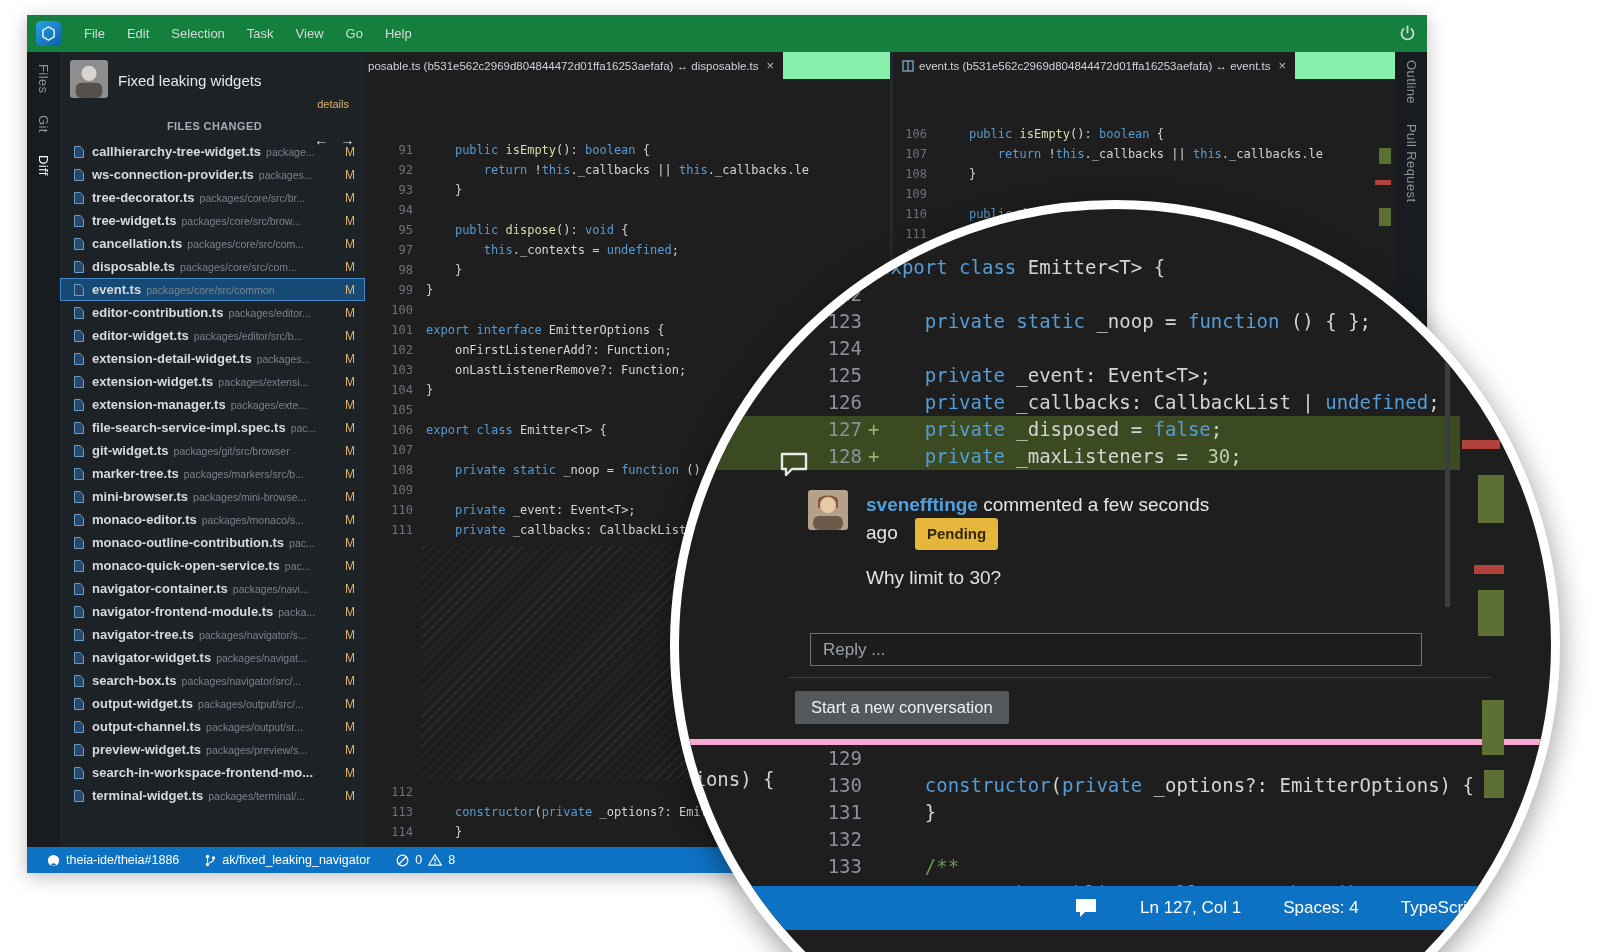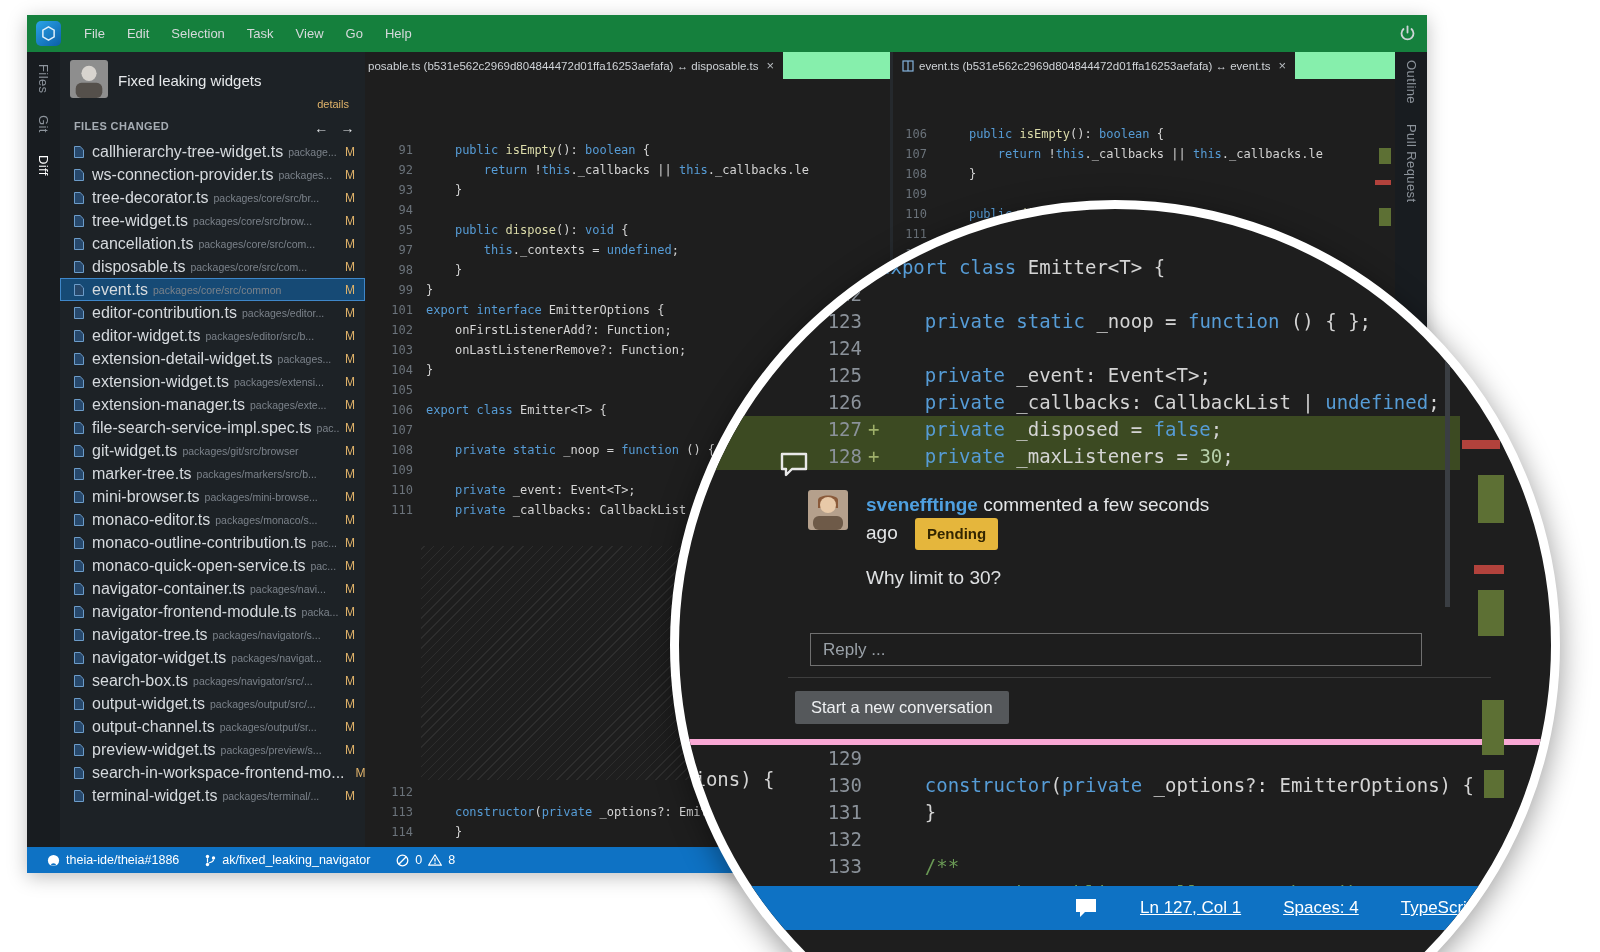--- a/index.html
+++ b/index.html
@@ -22,29 +22,29 @@
   .vlabel{writing-mode:vertical-rl;font-size:13px;color:#8d949c;letter-spacing:.4px;cursor:default;}
   .vlabel.active{color:#ffffff;}
   .rightbar{position:absolute;right:0;top:37px;width:32px;bottom:26px;background:#181c20;
     display:flex;flex-direction:column;align-items:center;padding-top:8px;gap:20px;z-index:2;}
 
   
   .sidebar{position:absolute;left:33px;top:37px;width:305px;bottom:26px;background:#1d2226;z-index:2;}
   .avatar{position:absolute;left:10px;top:8px;width:38px;height:38px;border-radius:3px;overflow:hidden;}
   .pr-title{position:absolute;left:58px;top:20px;font-size:15px;color:#e6e9eb;white-space:nowrap;}
   .details{position:absolute;right:16px;top:46px;font-size:11px;color:var(--c-modified,#d9a95f);cursor:pointer;}
-  .files-head{position:absolute;left:14px;right:10px;top:68px;display:flex;
-    font-size:11px;font-weight:bold;color:#a6adb4;letter-spacing:.4px;}
+  .files-head{position:absolute;left:14px;right:10px;top:68px;display:flex;align-items:center;
+    font-size:11px;font-weight:bold;color:#a6adb4;letter-spacing:.4px;flex-direction:column;}
   .nav-arrows{margin-left:auto;display:flex;gap:12px;font-size:14px;color:#e0e3e6;font-weight:bold;}
   .nav-arrows span{cursor:pointer;}
   .file-list{position:absolute;left:0;right:0;top:88px;}
   .file-row{display:flex;align-items:center;height:23px;padding:0 10px 0 13px;white-space:nowrap;overflow:hidden;cursor:pointer;}
   .file-row.selected{background:var(--c-selected,#164a75);box-shadow:inset 0 0 0 1px #3f87c9;}
   .file-icon{flex:0 0 13px;margin-right:6px;display:flex;}
-  .file-name{font-size:16px;color:#d6dade;}
+  .file-name{font-size:13px;color:#d6dade;font-weight:bold;}
   .file-path{font-size:10.5px;color:#7b828a;margin-left:5px;overflow:hidden;flex:0 1 auto;}
   .file-status{margin-left:auto;font-size:12px;color:var(--c-modified,#e0b36a);padding-left:6px;}
 
   
   .editor{position:absolute;top:37px;bottom:26px;background:#1e1e1e;overflow:hidden;}
   .left-editor{left:338px;width:525px;}
   .right-editor{left:866px;width:502px;}
   .pane-divider{position:absolute;left:863px;top:37px;bottom:26px;width:3px;background:#25292d;z-index:2;}
 
   .tabbar{position:absolute;left:0;top:0;right:0;height:27px;background:#86efac;display:flex;}
@@ -56,21 +56,21 @@
   .tab-diff-icon{margin-right:5px;display:flex;}
 
   .code-block{position:absolute;left:0;right:0;font:12px/20px "DejaVu Sans Mono",monospace;}
   #left-top{top:88px;}
   #left-bottom{top:730px;}
   #right-top{top:72px;}
   .code-line{display:flex;height:20px;}
   .ln{flex:0 0 48px;text-align:right;color:#6b737b;}
   .right-editor .ln{flex-basis:34px;}
   .lc{margin-left:13px;white-space:pre;}
-  .tk-k{color:#569cd6;}.tk-f{color:#dcdcaa;}.tk-n{color:#b5cea8;}.tk-d{color:#d4d4d4;}.tk-c{color:#6a9955;}
+  .tk-k{color:#569cd6;}.tk-f{color:#dcdcaa;}.tk-n{color:#b5cea8;margin-left:8px;}.tk-d{color:#d4d4d4;}.tk-c{color:#6a9955;}
 
   .hatch{position:absolute;left:56px;right:6px;top:494px;height:234px;
     background:repeating-linear-gradient(-45deg,#2d2d2d 0,#2d2d2d 1px,transparent 1px,transparent 7px);}
 
   .ruler-mark{position:absolute;z-index:3;}
   .mark-green{background:#5d7034;}
   .mark-red{background:#b2423c;}
 
   
   .statusbar{position:absolute;left:0;right:0;bottom:0;height:26px;background:var(--c-status,#0e72c4);
@@ -103,21 +103,21 @@
   .c-body{position:absolute;left:187px;top:97px;font-size:19px;color:#dfe1e3;}
   .c-reply{position:absolute;left:131px;top:163px;width:612px;height:33px;box-sizing:border-box;
     background:#1d1d1d;border:1px solid #707070;color:#9aa1a8;font-size:17px;padding:0 12px;
     font-family:"Liberation Sans",sans-serif;}
   .c-sep{position:absolute;left:109px;width:703px;top:207px;height:1px;background:#3e3e3e;}
   .c-btn{position:absolute;left:116px;top:221px;background:#55585b;color:#eef0f2;font-size:16.5px;
     padding:7px 16px;border:none;border-radius:2px;font-family:"Liberation Sans",sans-serif;cursor:pointer;}
 
   .mag-band{position:absolute;left:0;right:0;top:677px;height:44px;background:var(--c-status,#0e72c4);
     z-index:6;display:flex;align-items:center;gap:42px;padding-left:395px;color:#ffffff;font-size:17px;}
-  .band-item{display:flex;align-items:center;gap:9px;cursor:pointer;white-space:nowrap;text-decoration:underline;}
+  .band-item{display:flex;align-items:center;gap:9px;cursor:pointer;white-space:nowrap;}
   .mag-scroll{position:absolute;left:766px;top:130px;width:5px;height:268px;background:#3a3e43;z-index:4;}
 </style>
 </head>
 <body>
 
 <div class="app">
 
   <div class="menubar">
     <div class="logo">
       <svg width="15" height="15" viewBox="0 0 16 16">
@@ -490,20 +490,24 @@
         </div>
         <div class="code-line">
           <span class="ln">98</span>
           <span class="lc"><span class="tk-d">    </span><span class="tk-d">}</span></span>
         </div>
         <div class="code-line">
           <span class="ln">99</span>
           <span class="lc"><span class="tk-d">}</span></span>
         </div>
         <div class="code-line">
+          <span class="ln">100</span>
+          <span class="lc"></span>
+        </div>
+        <div class="code-line">
           <span class="ln">101</span>
           <span class="lc"><span class="tk-k">export</span><span class="tk-d"> </span><span class="tk-k">interface</span><span class="tk-d"> </span><span class="tk-d">EmitterOptions</span><span class="tk-d"> </span><span class="tk-d">{</span></span>
         </div>
         <div class="code-line">
           <span class="ln">102</span>
           <span class="lc"><span class="tk-d">    </span><span class="tk-d">onFirstListenerAdd</span><span class="tk-d">?:</span><span class="tk-d"> </span><span class="tk-d">Function</span><span class="tk-d">;</span></span>
         </div>
         <div class="code-line">
           <span class="ln">103</span>
           <span class="lc"><span class="tk-d">    </span><span class="tk-d">onLastListenerRemove</span><span class="tk-d">?:</span><span class="tk-d"> </span><span class="tk-d">Function</span><span class="tk-d">;</span></span>

